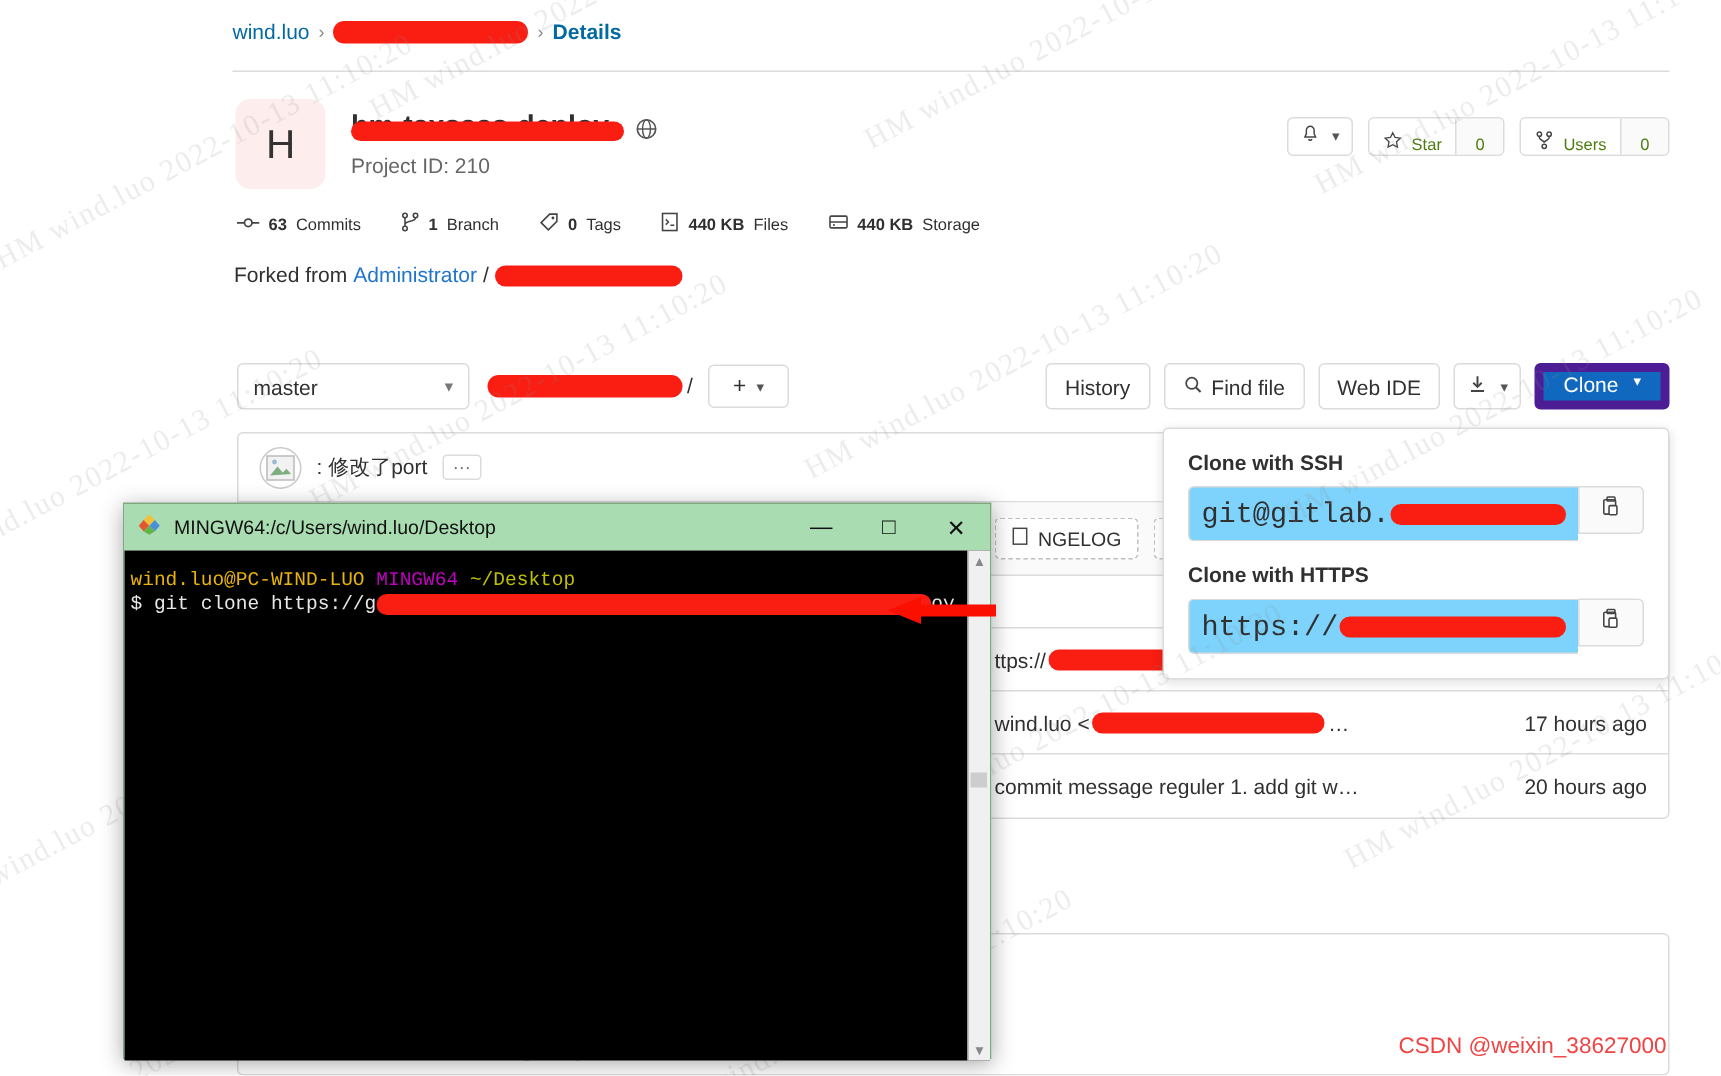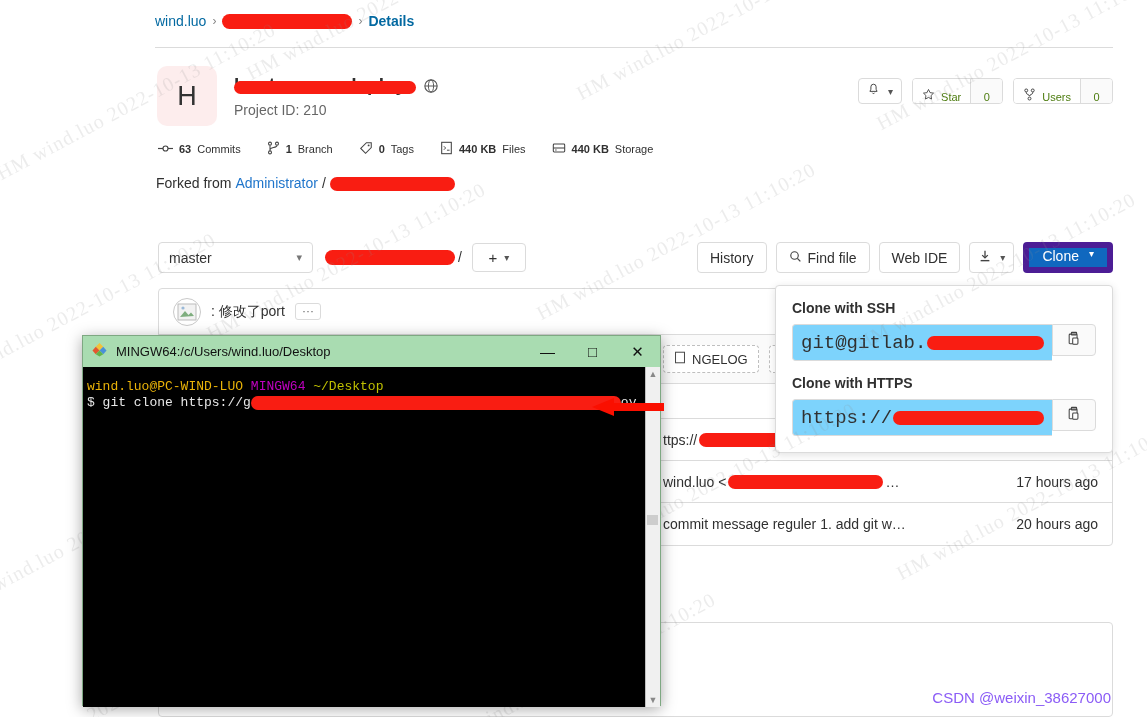--- a/index.html
+++ b/index.html
@@ -546,21 +546,21 @@
   <div class="wm" style="left:-80px;  top:300px;">HM wind.luo 2022-10-13 11:10:20</div>
   <div class="wm" style="left:190px;  top:250px;">HM wind.luo 2022-10-13 11:10:20</div>
   <div class="wm" style="left:520px;  top:230px;">HM wind.luo 2022-10-13 11:10:20</div>
   <div class="wm" style="left:840px;  top:260px;">HM wind.luo 2022-10-13 11:10:20</div>
   <div class="wm" style="left:-60px;  top:520px;">HM wind.luo 2022-10-13 11:10:20</div>
   <div class="wm" style="left:210px;  top:480px;">HM wind.luo 2022-10-13 11:10:20</div>
   <div class="wm" style="left:560px;  top:470px;">HM wind.luo 2022-10-13 11:10:20</div>
   <div class="wm" style="left:880px;  top:490px;">HM wind.luo 2022-10-13 11:10:20</div>
   <div class="wm" style="left:-40px;  top:690px;">HM wind.luo 2022-10-13 11:10:20</div>
   <div class="wm" style="left:420px;  top:660px;">HM wind.luo 2022-10-13 11:10:20</div>
-  <div style="position:absolute;right:36px;bottom:11px;color:#8b5cf6;font-size:15px;font-family:'Liberation Sans',sans-serif;margin-top:31px;">CSDN @weixin_38627000</div>
+  <div style="position:absolute;right:36px;bottom:11px;color:#ef4444;font-size:15px;font-family:'Liberation Sans',sans-serif;margin-top:31px;">CSDN @weixin_38627000</div>
 </div>
 
 <div id="terminal">
   <div class="term-title">
     <span>
       <svg width="15" height="15" viewBox="0 0 16 16">
         <polygon points="8,1 12,5 8,9 4,5" fill="#f2c13a"></polygon>
         <polygon points="4,5 8,9 4,13 0.5,9" fill="#e4572e"></polygon>
         <polygon points="12,5 15.5,9 12,13 8,9" fill="#4a90d9"></polygon>
         <polygon points="8,9 12,13 8,15.5 4,13" fill="#62b44a"></polygon>

